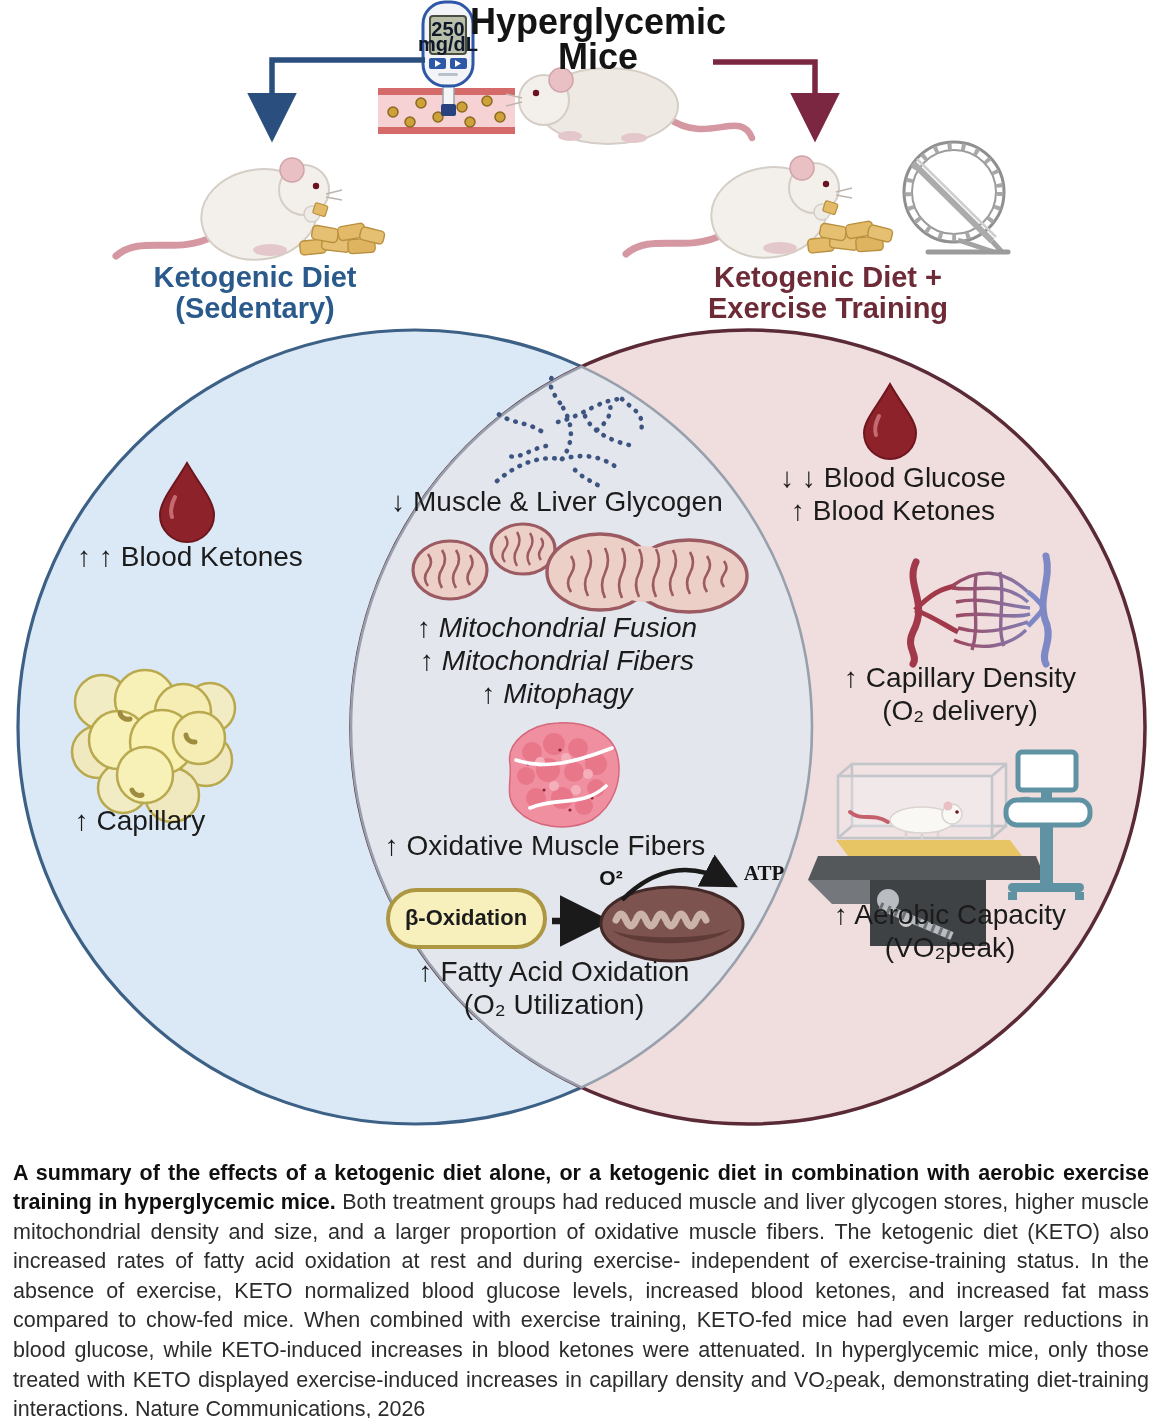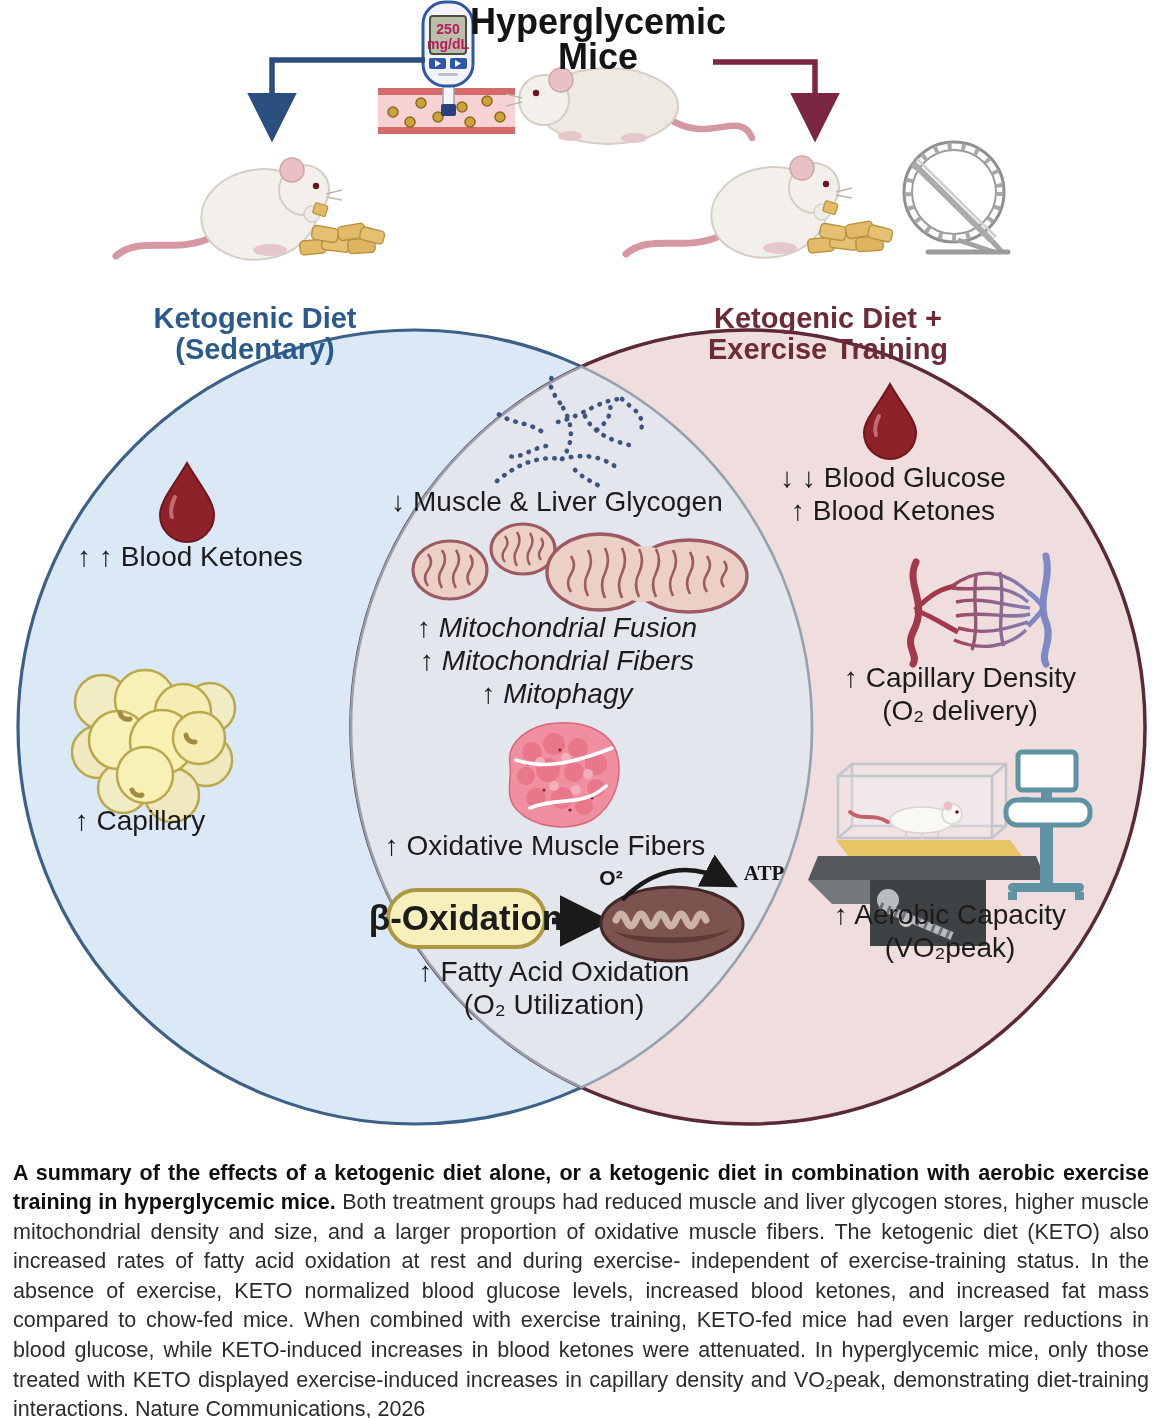--- a/index.html
+++ b/index.html
@@ -2,26 +2,26 @@
 <html><head>
 <meta charset="utf-8">
 <style>
   html,body{margin:0;padding:0;background:#ffffff;}
   body{width:1162px;height:1418px;position:relative;font-family:"Liberation Sans","DejaVu Sans",sans-serif;}
   #fig{position:relative;width:1162px;height:1418px;overflow:hidden;background:#fff;}
   svg.layer{position:absolute;left:0;top:0;}
   .lbl{position:absolute;transform:translateX(-50%);white-space:nowrap;text-align:center;color:#1b1b1b;font-weight:500;}
   .lbl .ln{display:block;}
   .title{font-size:36px;line-height:35px;font-weight:700;color:#141414;}
-  .branch{font-size:29px;line-height:31px;font-weight:700;margin-top:41px;}
+  .branch{font-size:29px;line-height:31px;font-weight:700;}
   .branch.blue{color:#2a5a8c;}
   .branch.maroon{color:#6d2b38;}
   .venntext{font-size:28px;line-height:33px;}
-  .meterval{font-size:14px;line-height:15px;font-weight:700;color:#be185d;}
-  .pilltext{font-size:35px;line-height:26px;font-weight:700;color:#1c1c1c;}
+  .meterval{font-size:20px;line-height:15px;font-weight:700;color:#0f172a;}
+  .pilltext{font-size:22px;line-height:26px;font-weight:700;color:#1c1c1c;}
   .small-bold{font-size:21px;font-weight:700;color:#141414;}
   .caption{position:absolute;left:13px;right:13px;top:1137px;font-size:21.5px;line-height:29.6px;
            text-align:justify;color:#2c2c2c;}
   .caption b{color:#0f0f0f;}
 </style>
 </head>
 <body>
 
 <div id="fig">
 

